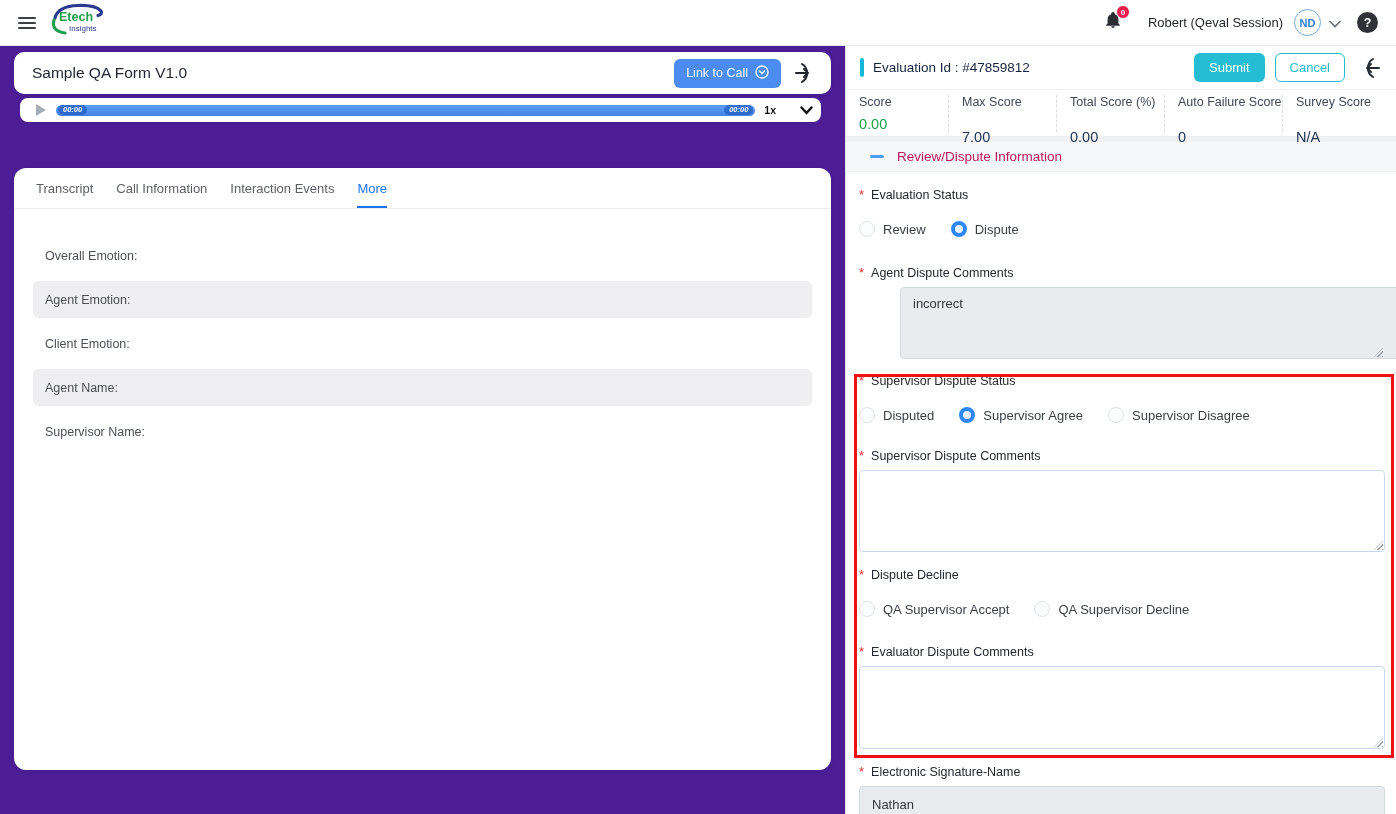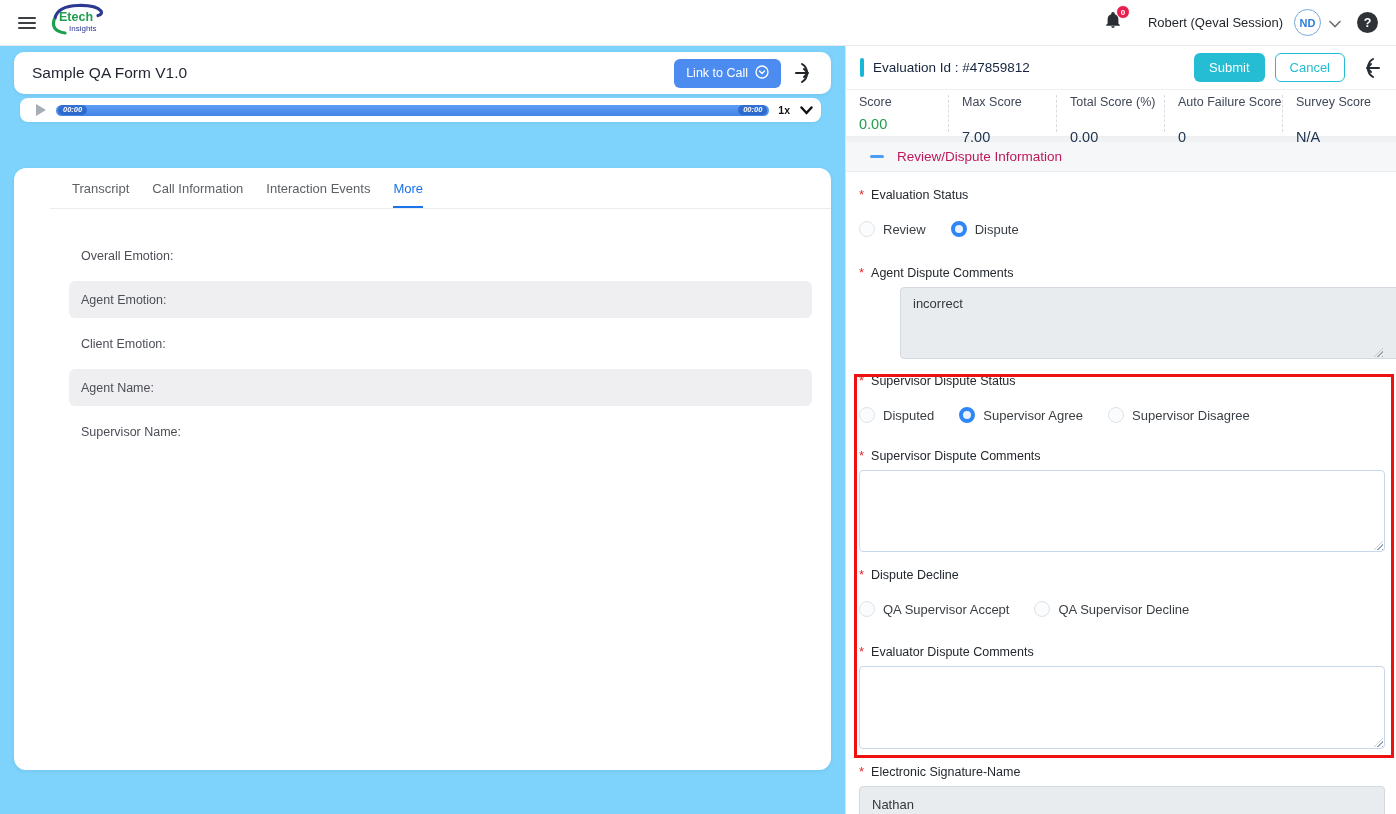--- a/index.html
+++ b/index.html
@@ -14,42 +14,42 @@
   .topbar-spacer { flex:1; }
   .bell-wrap { position:relative; margin-right:26px; cursor:pointer; }
   .badge { position:absolute; top:-6px; right:-8px; min-width:14px; height:14px; background:#e91e4d; color:#fff; font-size:8px; font-weight:bold; border-radius:8px; display:flex; align-items:center; justify-content:center; border:1.5px solid #fff; }
   .username { font-size:13px; color:#1f2328; margin-right:11px; }
   .avatar { width:27px; height:27px; border-radius:50%; border:1.5px solid #74a9dc; color:#2e7cd6; font-size:11px; font-weight:bold; display:flex; align-items:center; justify-content:center; background:#fff; }
   .chev-user { margin:0 16px 0 8px; }
   .help-circle { width:21px; height:21px; border-radius:50%; background:#2f3337; color:#fff; font-size:12.5px; font-weight:bold; display:flex; align-items:center; justify-content:center; }
 
   
   .content { display:flex; height:768px; }
-  .left-pane { width:845px; background:#7dd3fc; }
+  .left-pane { width:845px; background:#4c1d95; }
   .right-pane { width:551px; background:#fff; border-left:1px solid #e2e4e8; position:relative; overflow:hidden; }
 
   
   .title-card { margin:6px 14px 0; height:42px; background:#fff; border-radius:10px; box-shadow:0 1px 4px rgba(0,0,0,.07); display:flex; align-items:center; padding:0 14px 0 18px; }
   .form-title { font-size:15.5px; color:#1f2430; }
   .title-spacer { flex:1; }
   .link-call-btn { background:#4c8cf1; color:#fff; border:none; border-radius:6px; font-size:12.5px; font-family:inherit; padding:6px 12px; display:flex; align-items:center; gap:7px; cursor:pointer; }
   .goto-icon { margin-left:12px; cursor:pointer; display:flex; }
 
   
   .audio-card { margin:4px 24px 0 20px; height:24px; background:#fff; border-radius:8px; box-shadow:0 1px 3px rgba(0,0,0,.06); display:flex; align-items:center; padding:0 8px 0 16px; }
   .play-tri { width:0; height:0; border-left:10px solid #a7adb5; border-top:6px solid transparent; border-bottom:6px solid transparent; margin-right:10px; cursor:pointer; }
   .seekbar { flex:1; height:11px; border-radius:6px; background:linear-gradient(180deg,#5d9df5,#4385e6); position:relative; display:flex; align-items:center; cursor:pointer; }
   .time-pill { font-size:7.5px; font-style:italic; font-weight:bold; color:#fff; background:rgba(21,76,180,.55); border-radius:6px; padding:0 5px; line-height:10px; height:10px; }
   .time-left { margin-left:2px; }
   .time-right { position:absolute; right:2px; }
-  .speed { font-size:10.5px; font-weight:600; color:#111; margin:0 10px 0 9px; }
+  .speed { font-size:10.5px; font-weight:600; color:#111; margin:0 24px 0 9px; }
   .audio-chev { cursor:pointer; display:flex; }
 
   
-  .tabs-card { margin:46px 14px 0; height:602px; background:#fff; border-radius:12px; box-shadow:0 1px 4px rgba(0,0,0,.07);padding-left:36px; }
+  .tabs-card { margin:46px 14px 0; height:602px; background:#fff; border-radius:12px; box-shadow:0 1px 4px rgba(0,0,0,.07); }
   .tabs-row { display:flex; gap:23px; padding:0 22px; height:41px; border-bottom:1px solid #ececef; }
   .tab { font-size:13px; color:#5c6066; display:flex; align-items:center; cursor:pointer; border-bottom:2px solid transparent; padding-top:2px; }
   .tab.active { color:#1a73e8; border-bottom-color:#1a73e8; }
   .fields { padding:28px 19px 0; }
   .field-row { height:37px; border-radius:6px; display:flex; align-items:center; padding:0 12px; font-size:12.5px; color:#4b4f55; margin-bottom:7px; }
   .field-row.shaded { background:#efeff1; }
 
   
   .eval-header { height:44px; display:flex; align-items:center; padding:0 14px; border-bottom:1px solid #eceef0; }
   .cyanbar { width:4px; height:19px; background:#17b7d8; border-radius:2px; margin-right:9px; }

